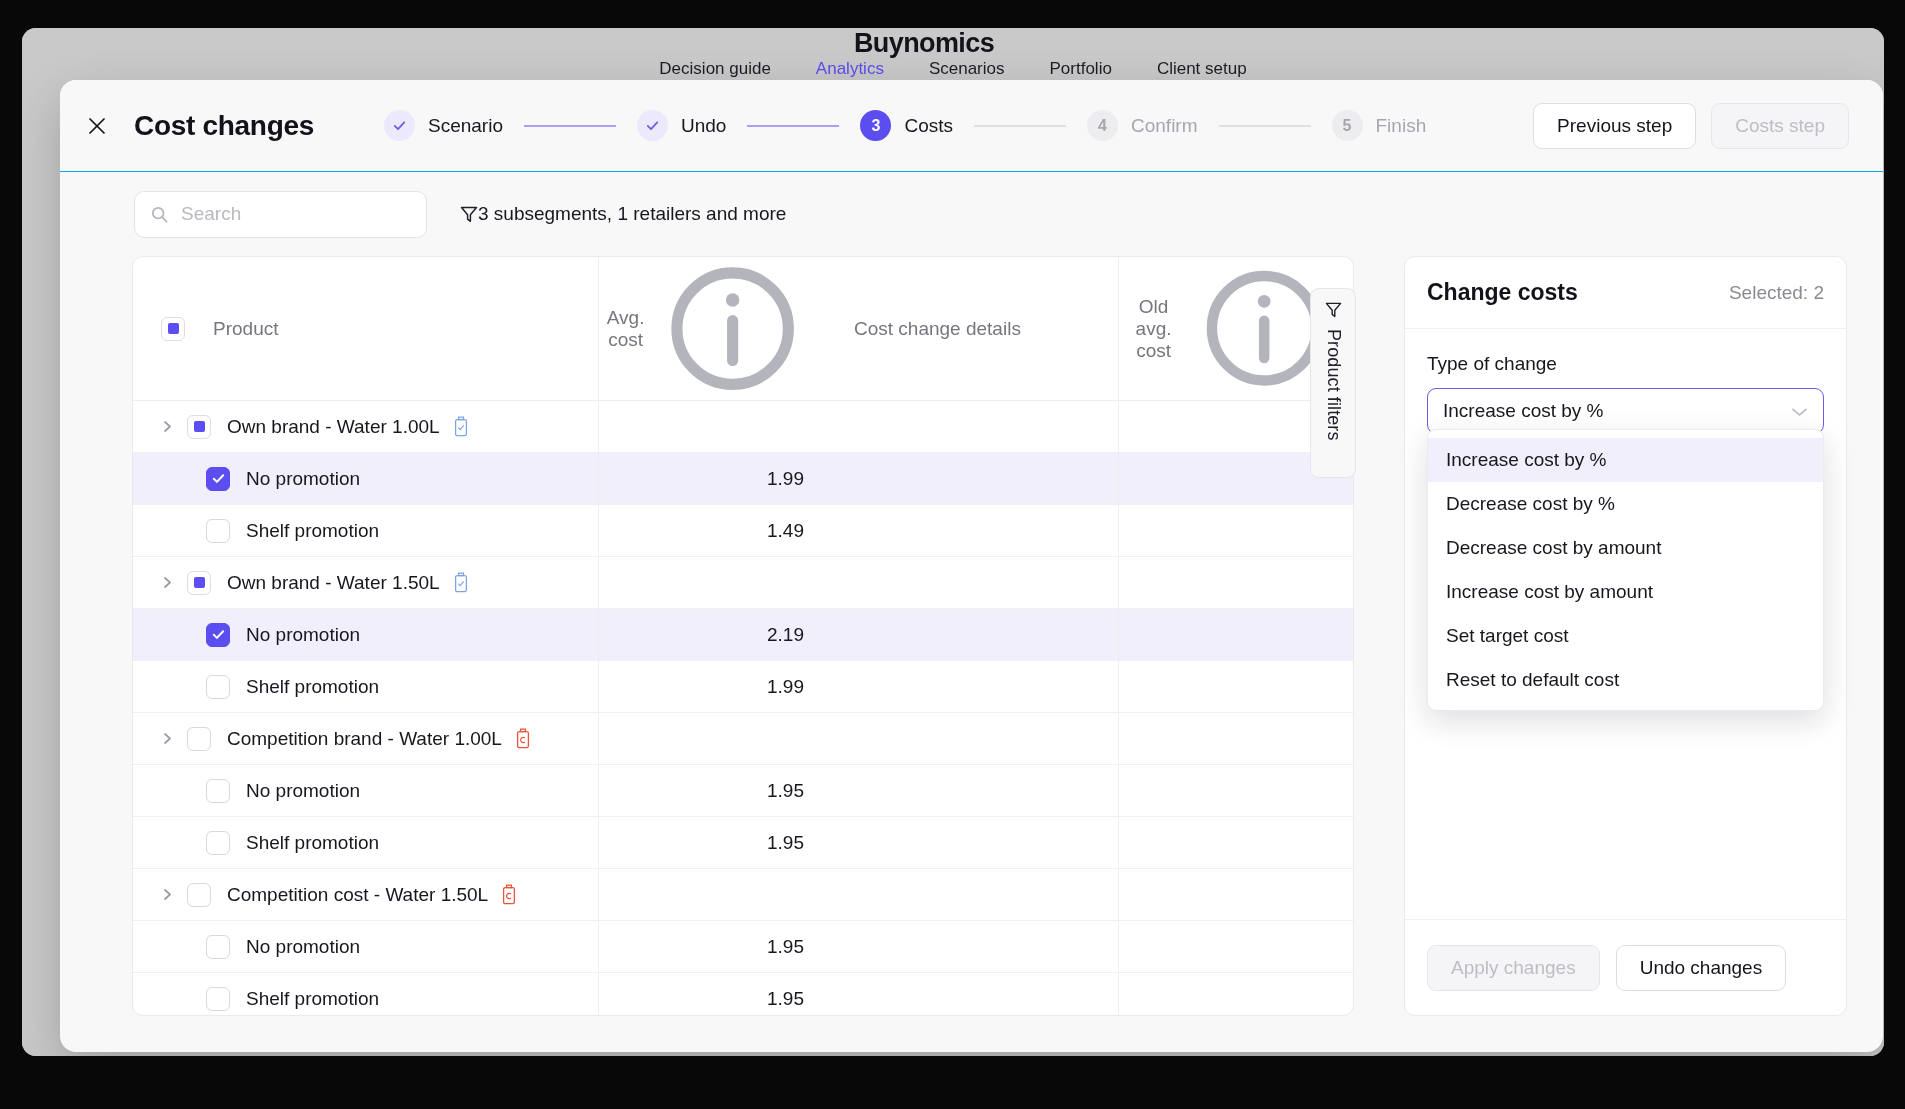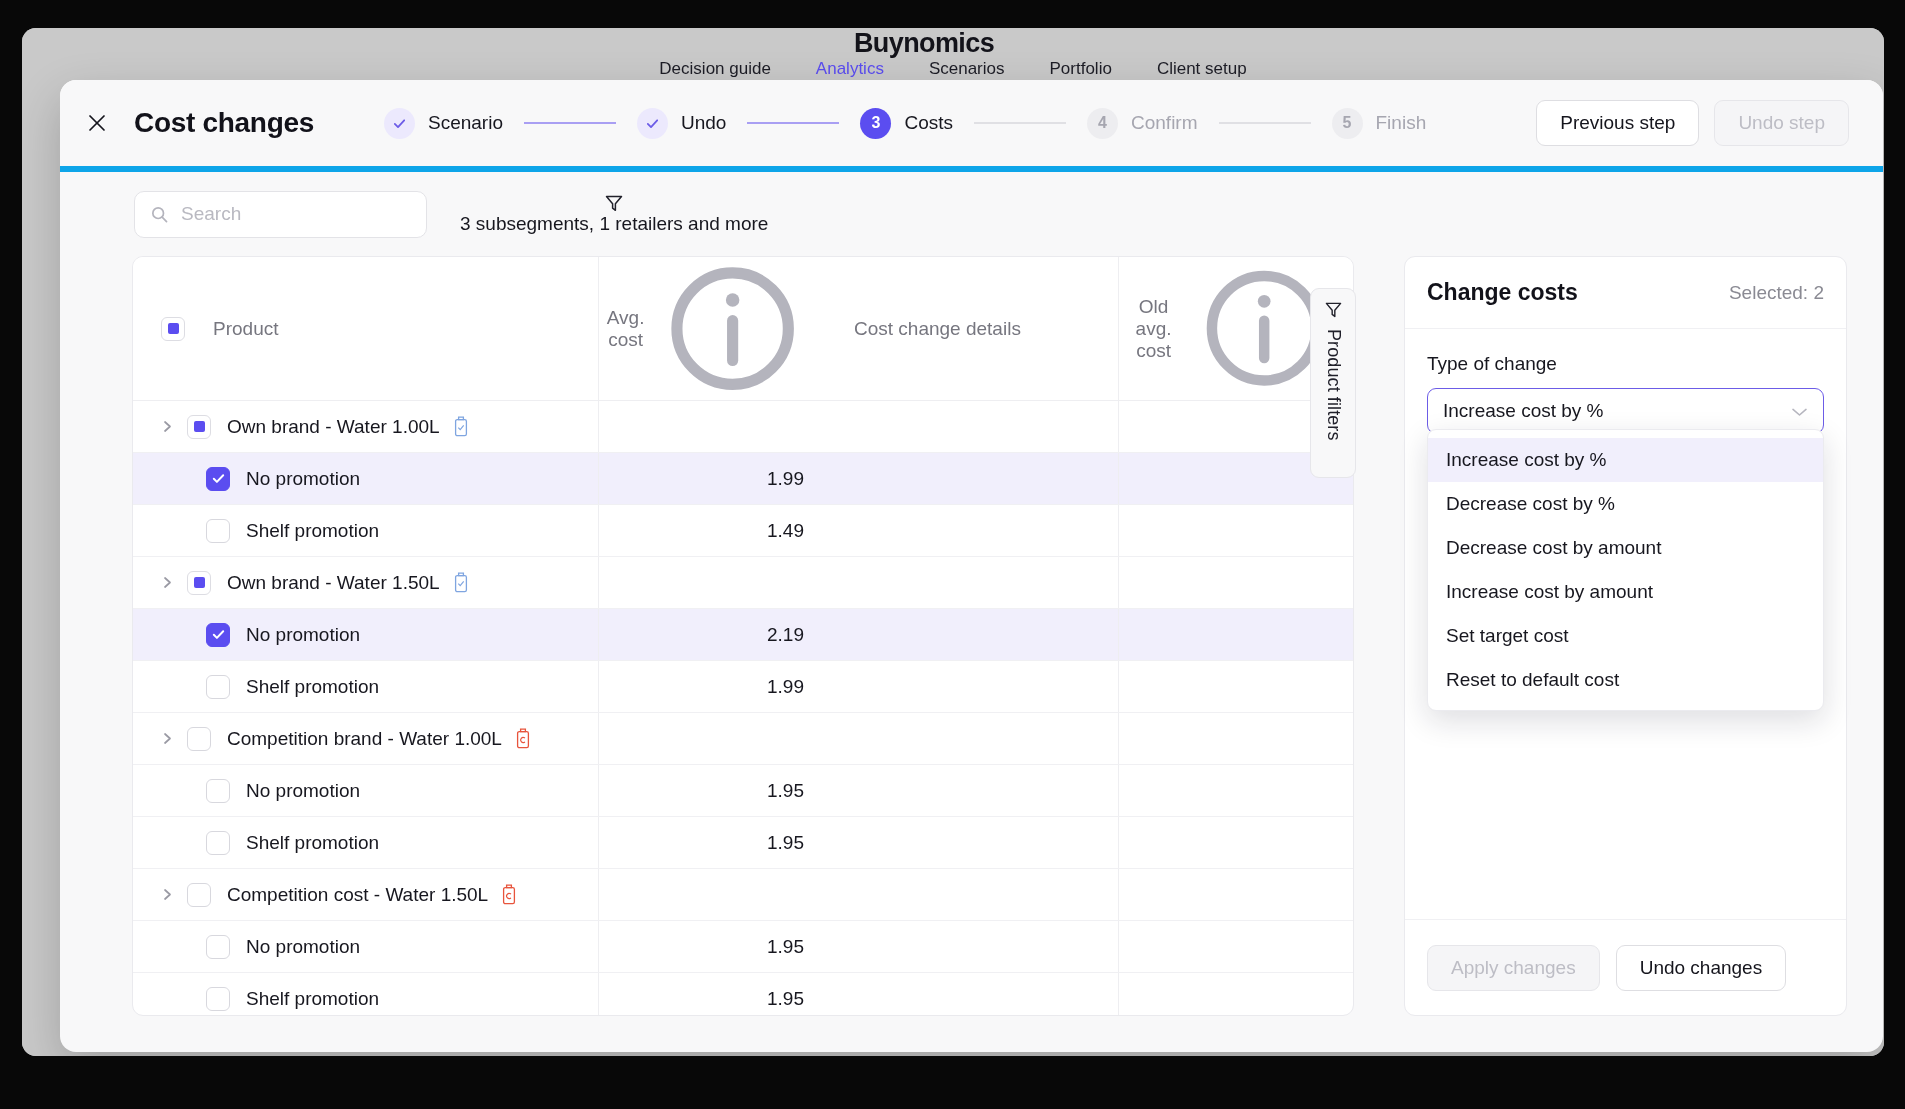--- a/index.html
+++ b/index.html
@@ -75,21 +75,21 @@
     box-shadow: 0 18px 48px rgba(0,0,0,.20);
     overflow: hidden;
   }
 
   
   .modal-head {
     height: 92px;
     display: flex; align-items: center;
     padding: 0 34px 0 60px;
     background: #f8f8f9;
-    border-bottom: 6px solid #0ea5e9;
+    border-bottom: 1px solid #0ea5e9;
   }
   .close-btn {
     width: 30px; height: 30px;
     display: flex; align-items: center; justify-content: center;
     cursor: pointer;
     margin-left: -38px; margin-right: 22px;
   }
   .close-btn svg { width: 20px; height: 20px; }
   .modal-title {
     font-size: 28px; font-weight: 700; color: #12121a;
@@ -147,21 +147,20 @@
   .search-box input {
     border: none; outline: none; background: transparent;
     font-size: 19px; font-family: inherit; color: #17171f;
     width: 100%;
   }
   .search-box input::placeholder { color: #b9b9c1; }
   .filter-summary {
     display: flex; align-items: center; 
     font-size: 19px; color: #17171f;
     cursor: pointer;
-    flex-direction: column;
   }
   .filter-summary svg { width: 18px; height: 19px; }
 
   
   .modal-body {
     position: absolute;
     left: 0; top: 176px; right: 0; bottom: 0;
     padding: 0 40px 36px 72px;
     display: flex;
     gap: 0;
@@ -389,21 +388,21 @@
           </div>
           <div class="step-line muted"></div>
           <div class="step">
             <div class="step-bubble todo">5</div>
             <div class="step-label muted">Finish</div>
           </div>
         </div>
 
         <div class="head-actions">
           <div class="btn">Previous step</div>
-          <div class="btn disabled">Undo step</div>
+          <div class="btn disabled">Costs step</div>
         </div>
       </div>
 
       <div class="toolbar">
         <div class="search-box">
           <svg viewBox="0 0 20 20" fill="none" stroke="#b4b4bd" stroke-width="1.8" stroke-linecap="round">
             <circle cx="8.6" cy="8.6" r="5.6"></circle>
               <line x1="12.8" y1="12.8" x2="17.4" y2="17.4"></line>
           </svg>
           <input type="text" placeholder="Search" style="">

